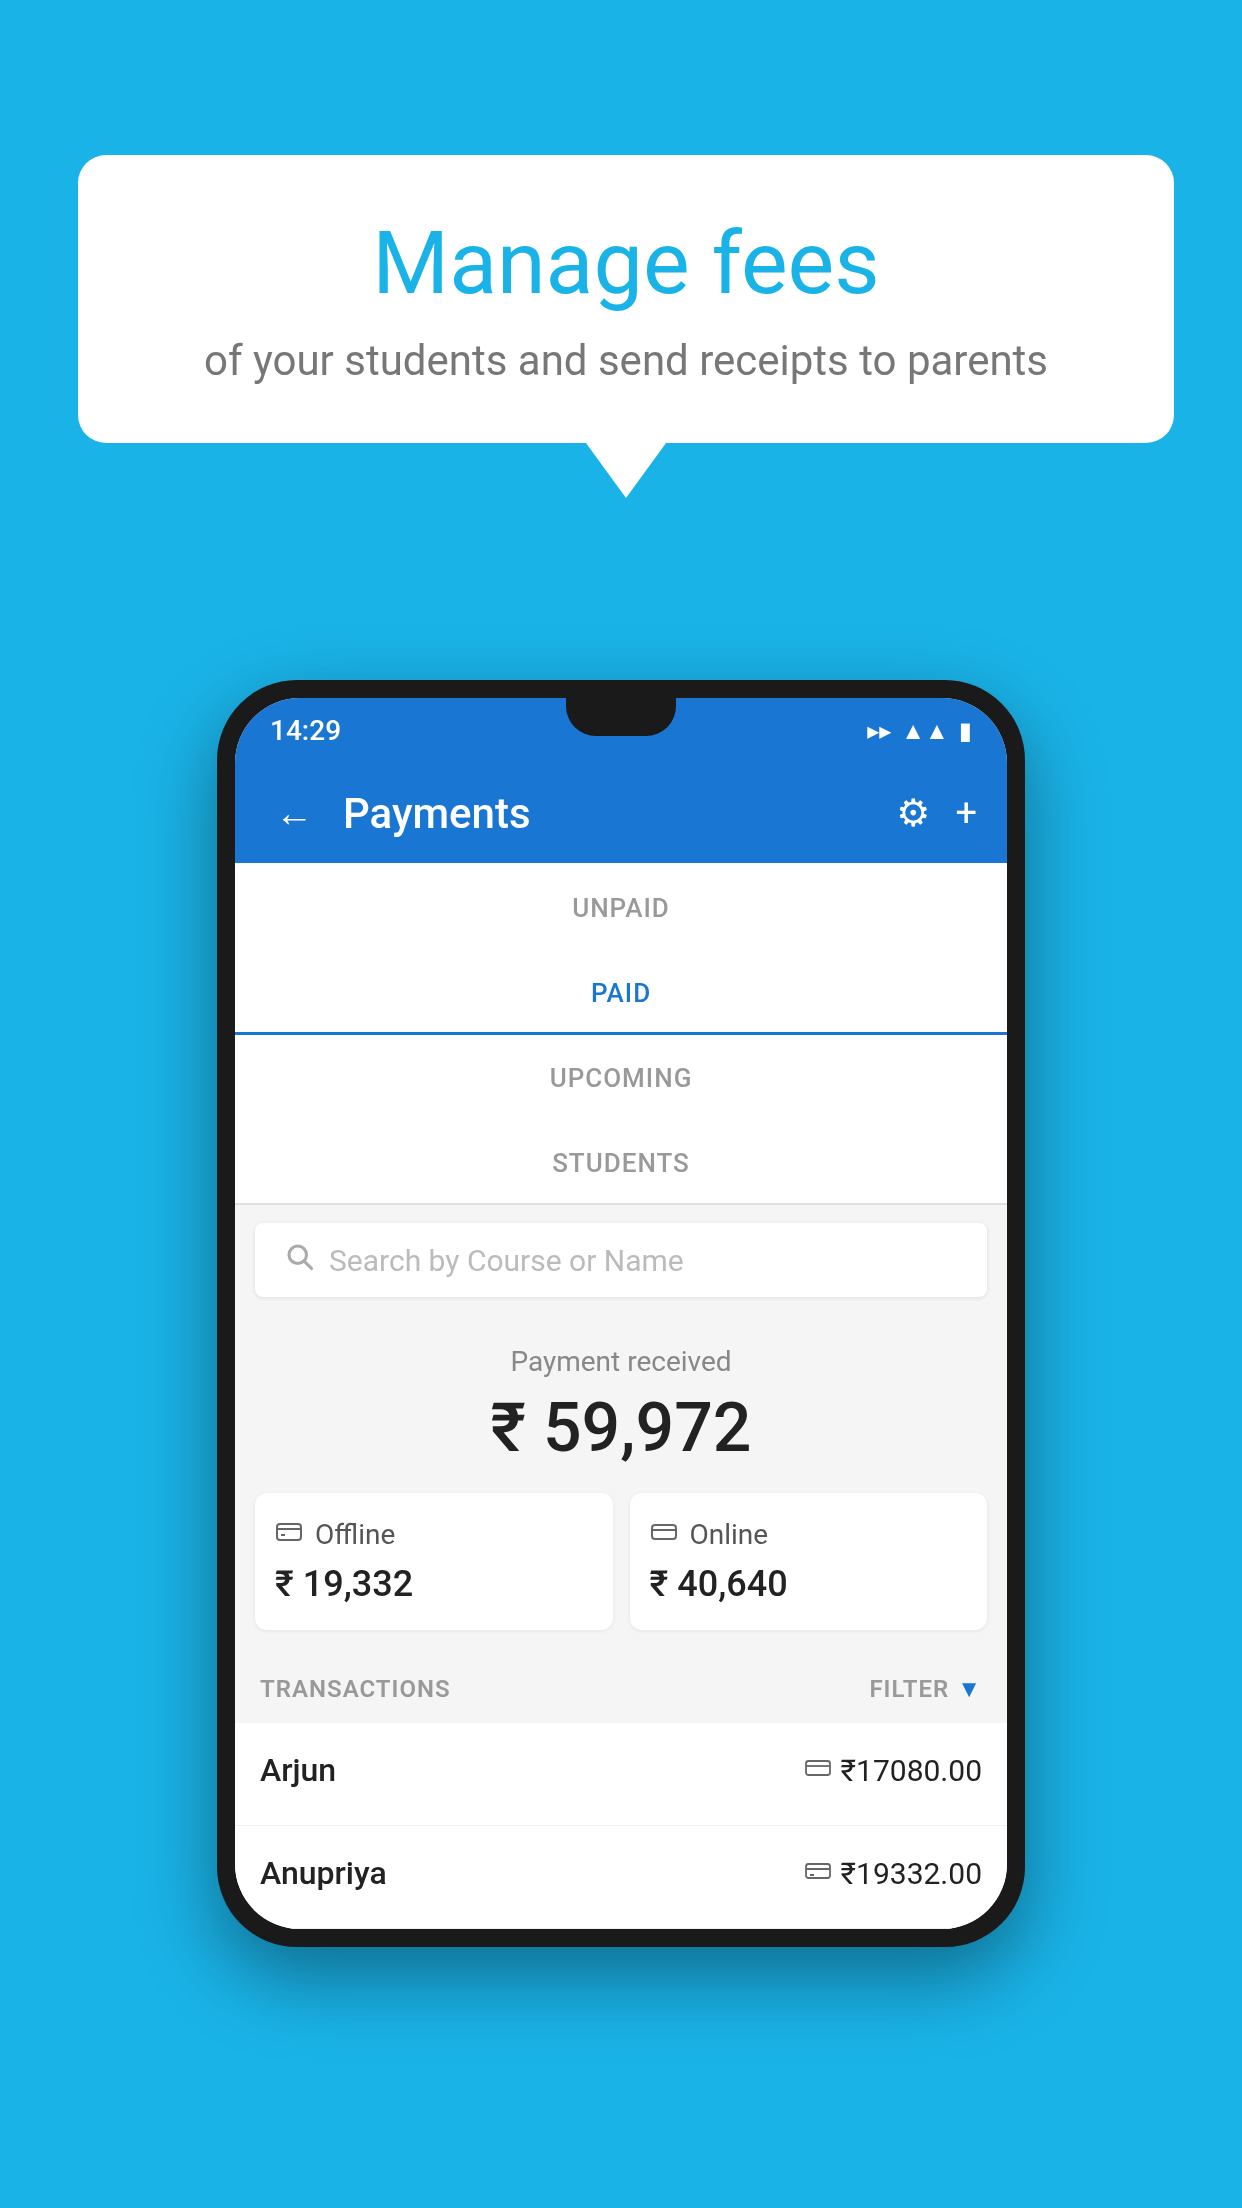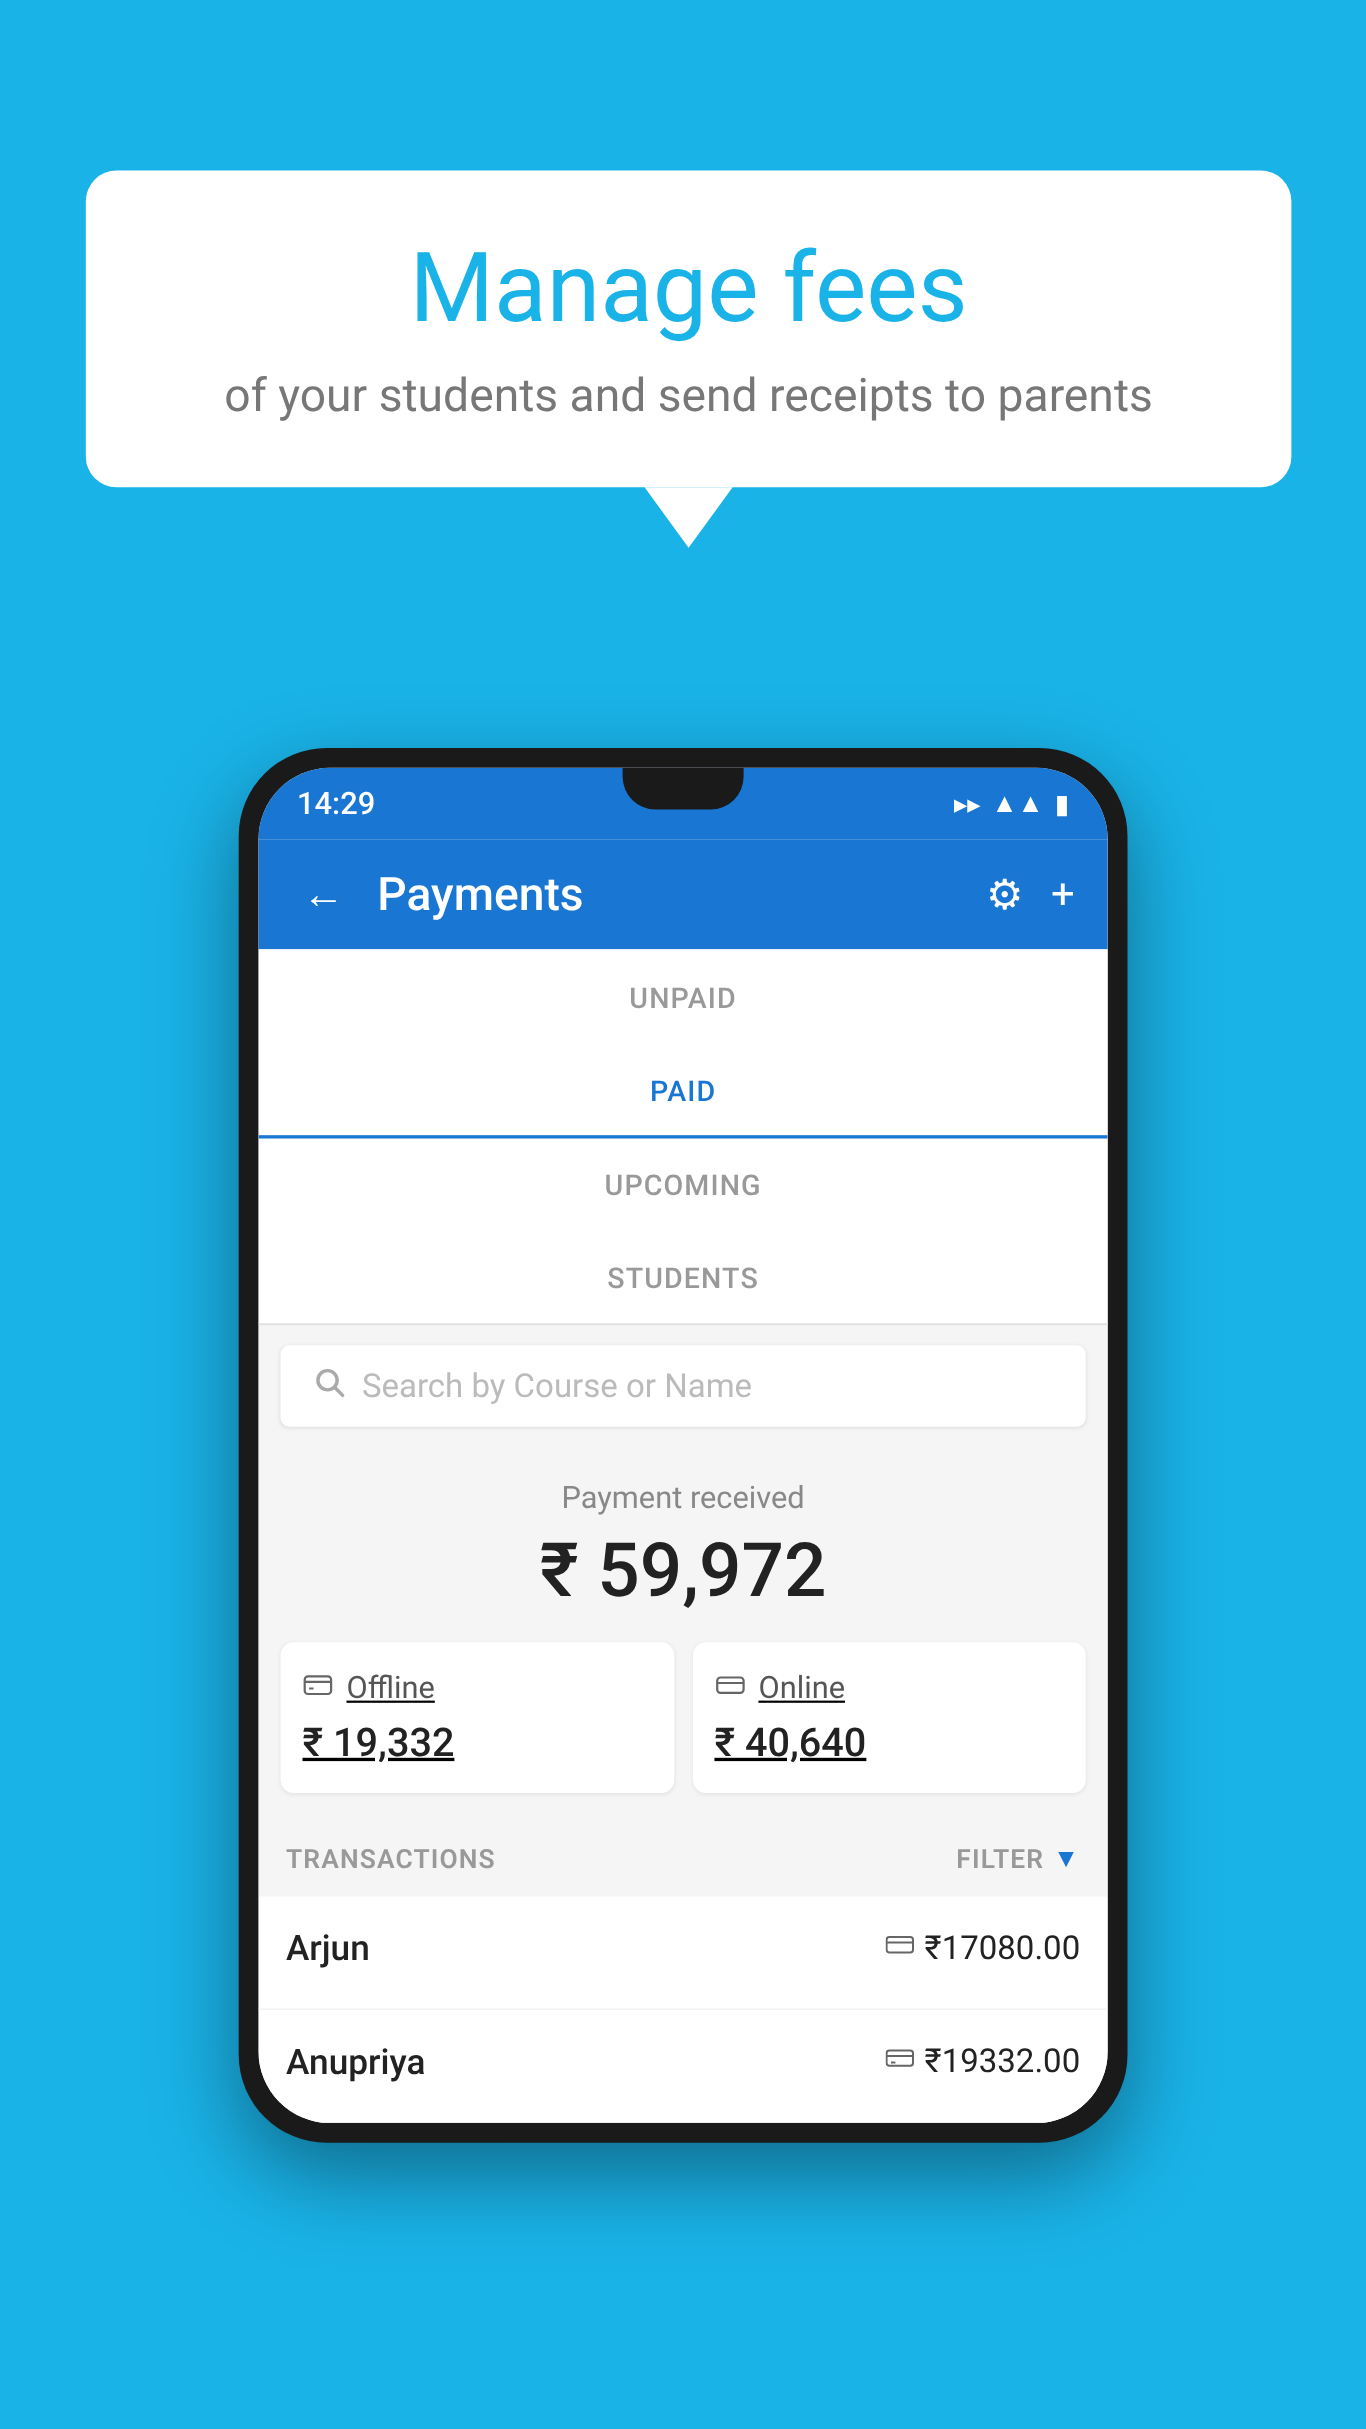--- a/index.html
+++ b/index.html
@@ -231,21 +231,20 @@
     .payment-amount {
       font-size: 68px;
       font-weight: 500;
       color: #222;
       margin-bottom: 25px;
     }
 
     .payment-cards {
       display: flex;
       gap: 17px;
-      text-decoration: underline;
     }
 
     .payment-card {
       flex: 1;
       background: white;
       border-radius: 12px;
       padding: 25px 20px;
       text-align: left;
       box-shadow: 0 1px 4px rgba(0,0,0,0.07);
     }

